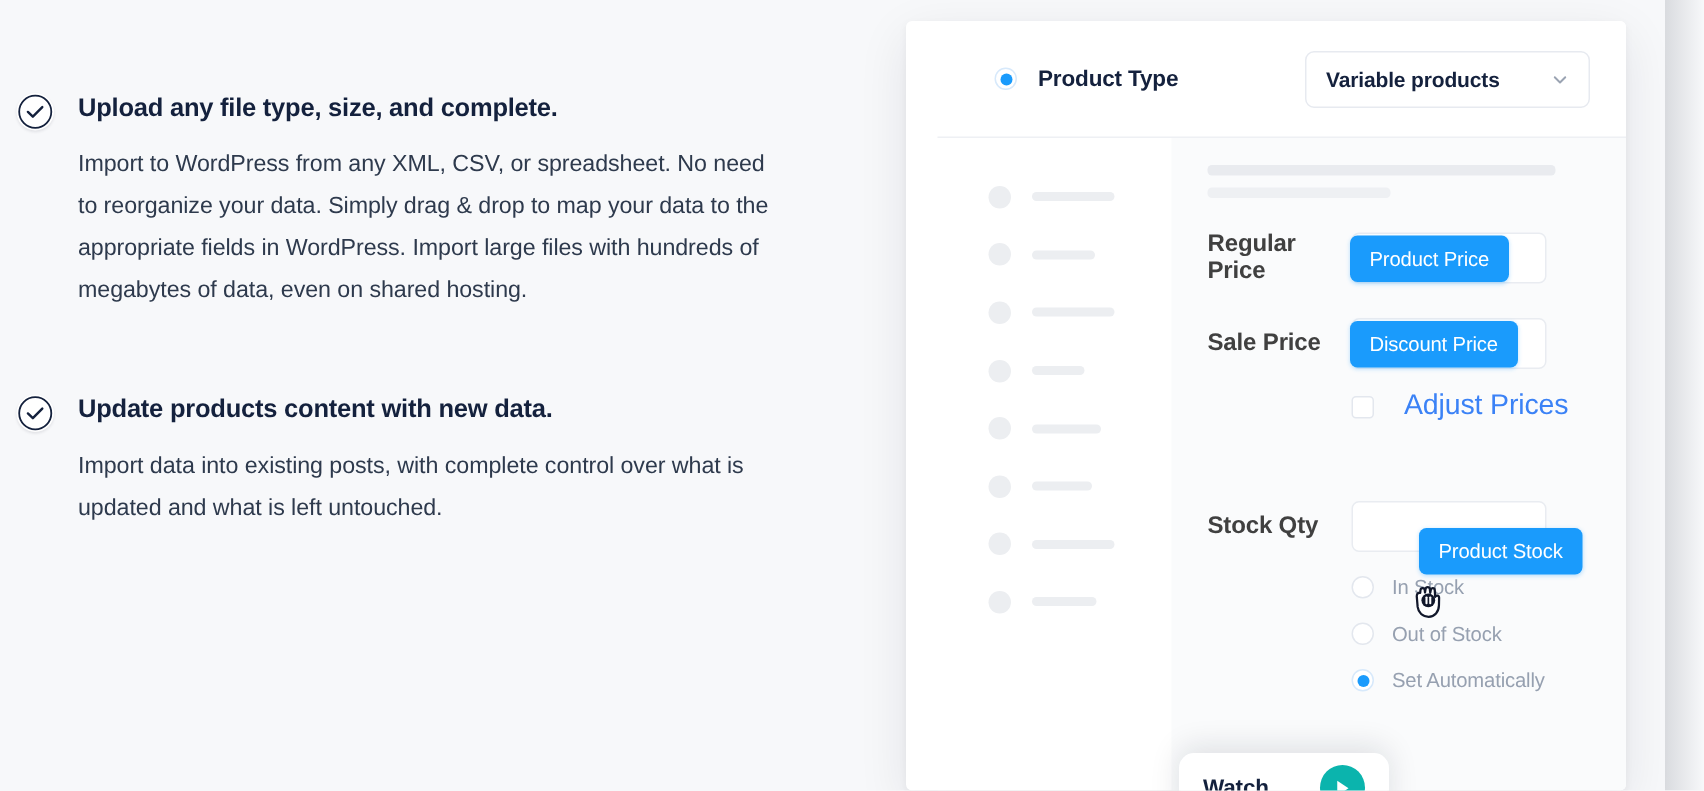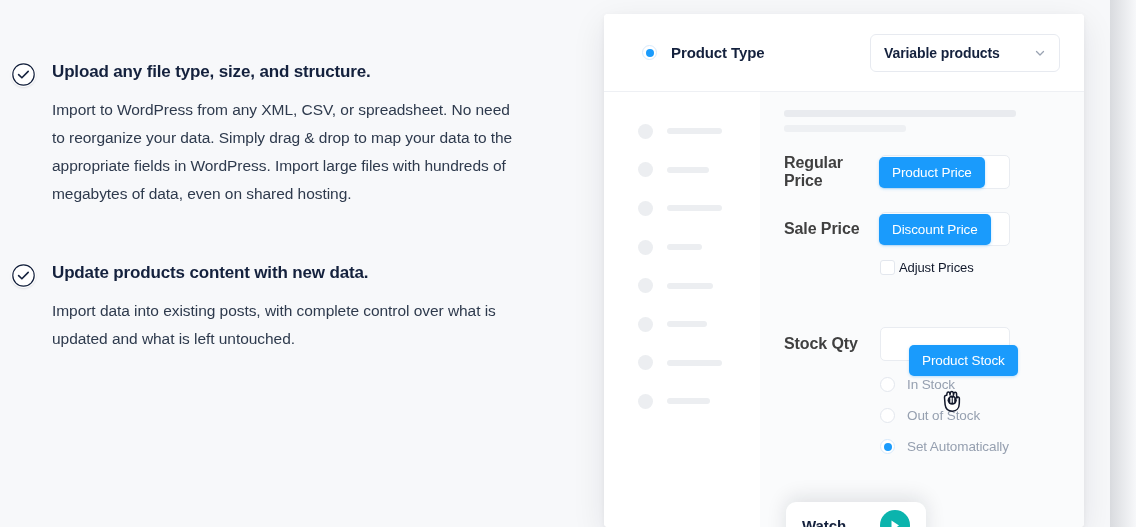--- a/index.html
+++ b/index.html
@@ -40,20 +40,21 @@
   
   .panel-wrap {
     position: absolute; left: 604px; top: 14px;
     width: 506px; height: 513px;
   }
   .panel {
     position: relative; width: 480px; height: 513px;
     background: #ffffff; border-radius: 4px;
     box-shadow: 0 10px 34px rgba(16,24,40,.09), 0 2px 6px rgba(16,24,40,.05);
     overflow: hidden;
+    padding-left: 21px;
   }
   .panel-shadow-right {
     position: absolute; left: 1110px; top: 0; width: 26px; height: 527px;
     background: linear-gradient(to right, rgba(16,24,40,.13), rgba(16,24,40,0));
     pointer-events: none;
   }
 
   
   .panel-header {
     height: 78px; display: flex; align-items: center;
@@ -108,28 +109,28 @@
   }
   .chip {
     position: absolute; left: -2px; top: 1px;
     height: 31px; padding: 0 13px; border-radius: 5px;
     background: #1a9bfc; color: #fff;
     font-size: 13.5px; font-weight: normal; letter-spacing: -0.1px;
     display: flex; align-items: center; justify-content: center;
     box-shadow: 0 1px 3px rgba(26,155,252,.30);
     white-space: nowrap;
   }
-  .chip.stock { left: 28px; top: 17px; z-index: 5; }
+  .chip.stock { left: 44px; top: 17px; z-index: 5; }
 
   .check-row { display: flex; align-items: center; margin-top: 14px; padding-left: 96px; }
   .checkbox {
     width: 15px; height: 15px; border-radius: 3px;
     border: 1.4px solid #e3e7ee; background: #fff; flex: 0 0 auto;
   }
-  .check-text { margin-left: 4px; font-size: 13px; color: #0f172a; letter-spacing: -0.1px; }
+  .check-text { margin-left: 20px; font-size: 19px; color: #3b82f6; letter-spacing: -0.1px; }
 
   .radio-row { display: flex; align-items: center; margin-top: 16px; padding-left: 96px; }
   .radio-text { margin-left: 12px; font-size: 13.5px; color: #96a0b0; letter-spacing: -0.1px; }
 
   .spacer-stock { height: 30px; }
 
   
   .cursor { position: absolute; left: 940px; top: 387px; width: 26px; height: 28px; z-index: 20; }
 
   
@@ -156,21 +157,21 @@
 
     <div class="gap-1"></div>
 
     <div class="feature">
       <span class="check-icon">
         <svg width="25" height="25" viewBox="0 0 25 25">
           <circle cx="12.5" cy="12.5" r="10.7" fill="#fff" stroke="#14213d" stroke-width="1.2"></circle>
           <path d="M7.6 12.6 L10.9 15.8 L17.2 9.4" fill="none" stroke="#14213d" stroke-width="1.6" stroke-linecap="round" stroke-linejoin="round"></path>
         </svg>
       </span>
-      <div class="feature-title">Upload any file type, size, and structure.</div>
+      <div class="feature-title">Upload any file type, size, and complete.</div>
       <div class="feature-body">Import to WordPress from any XML, CSV, or spreadsheet. No need to reorganize your data. Simply drag &amp; drop to map your data to the appropriate fields in WordPress. Import large files with hundreds of megabytes of data, even on shared hosting.</div>
     </div>
 
     <div class="gap-2"></div>
 
     <div class="feature">
       <span class="check-icon">
         <svg width="25" height="25" viewBox="0 0 25 25">
           <circle cx="12.5" cy="12.5" r="10.7" fill="#fff" stroke="#14213d" stroke-width="1.2"></circle>
           <path d="M7.6 12.6 L10.9 15.8 L17.2 9.4" fill="none" stroke="#14213d" stroke-width="1.6" stroke-linecap="round" stroke-linejoin="round"></path>

